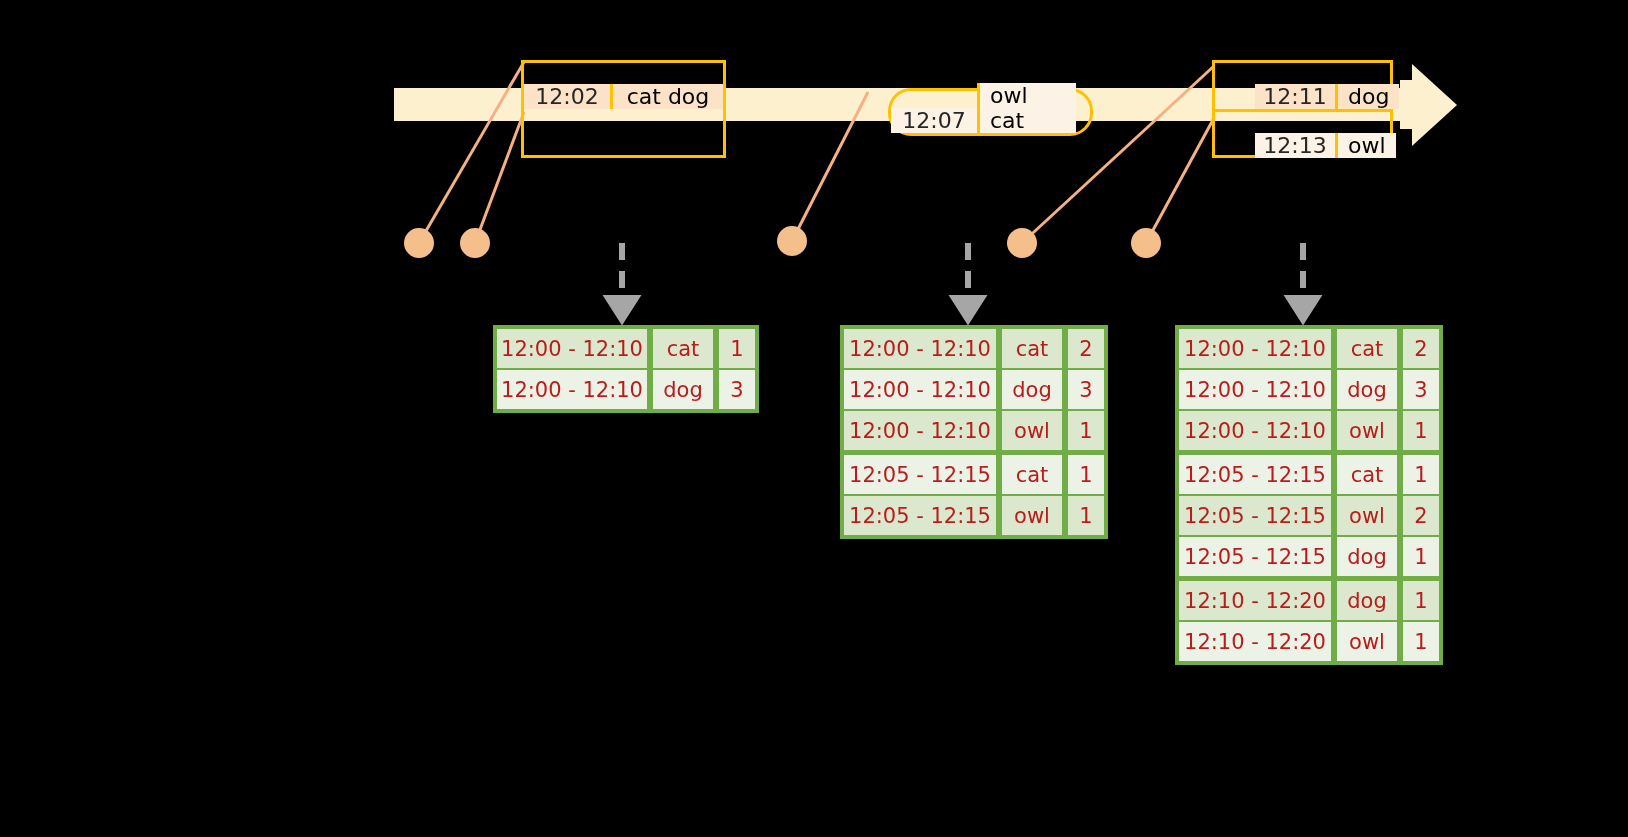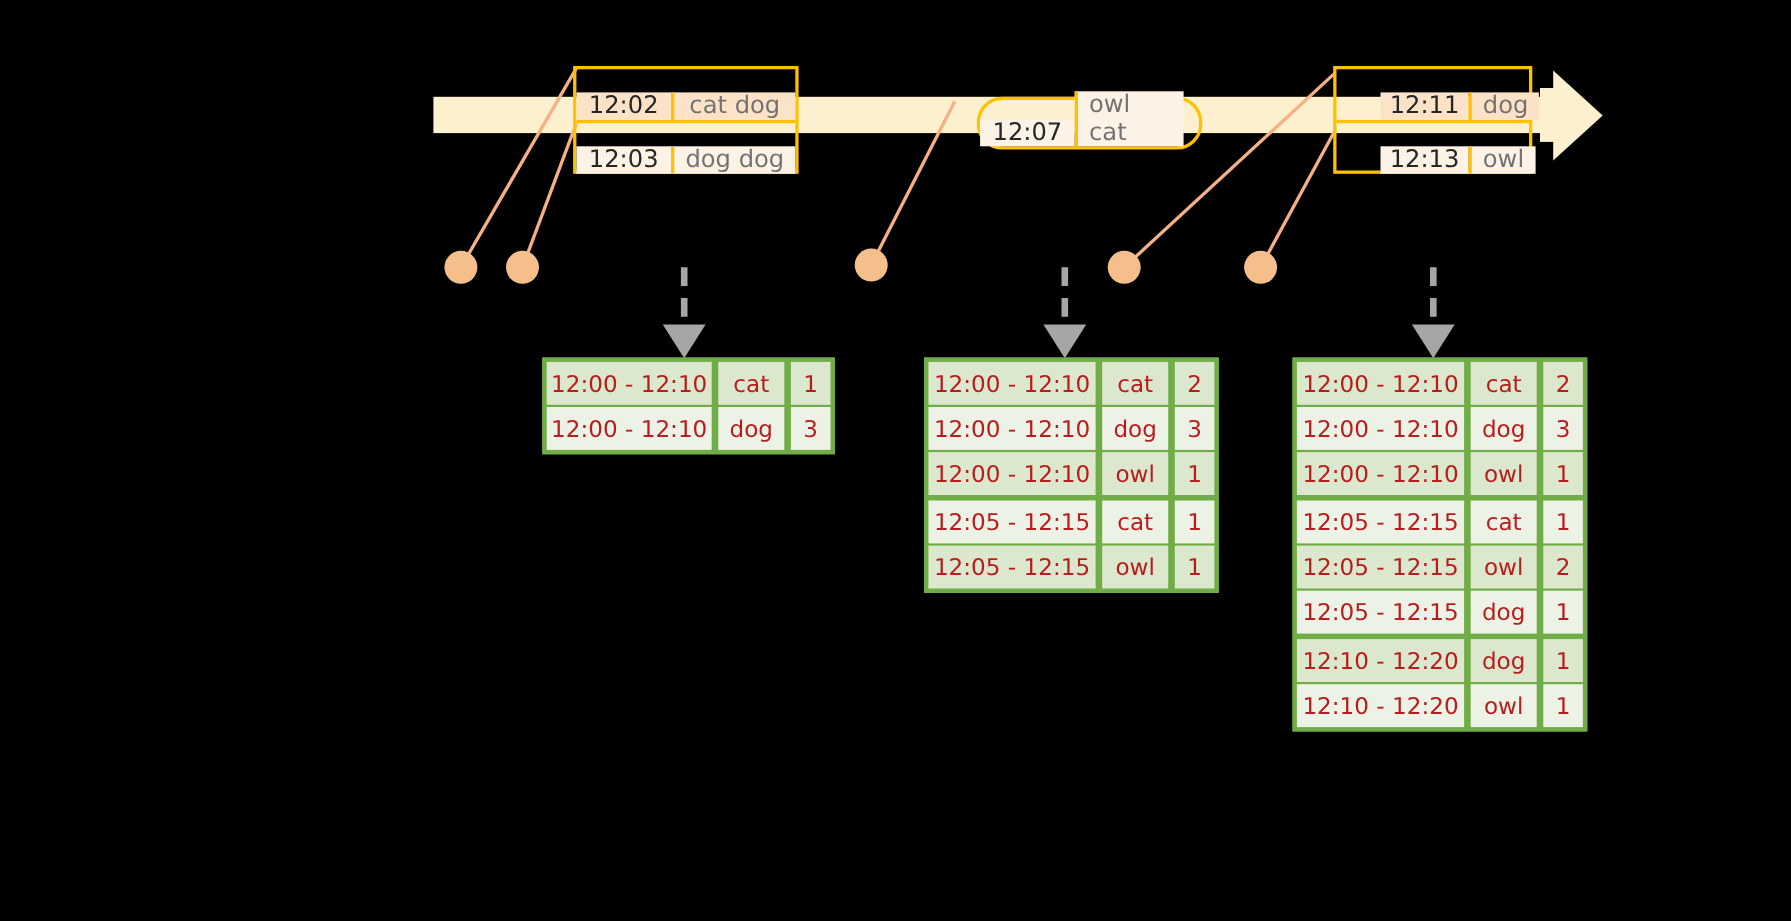--- a/index.html
+++ b/index.html
@@ -15,21 +15,21 @@
       border-left:45px solid #FDF0CE;}
   #timeline-arrow-neck{position:absolute;left:1400px;top:80px;width:24px;height:49px;background:#FDF0CE;}
 
   
   .evt-box{position:absolute;border:3px solid #FFC000;box-sizing:border-box;}
   .evt-row{display:flex;align-items:flex-end;}
   .evt-row + .evt-row{border-top:3px solid #FFC000;}
   .evt-time{box-sizing:border-box;display:flex;align-items:center;justify-content:center;
             font-size:22px;color:#262626;padding:0 10px;}
   .evt-val{box-sizing:border-box;display:flex;align-items:center;justify-content:center;
-           font-size:22px;color:#737373;padding:0 10px;border-left:3px solid #FFC000;}
+           font-size:22px;color:#000000;padding:0 10px;border-left:3px solid #FFC000;}
   .tone-a .evt-time,.tone-a .evt-val{background:#FCE3C8;}
   .tone-b .evt-time,.tone-b .evt-val{background:#FDF2E6;}
 
   #evt-box-1{left:521px;top:60px;width:205px;height:98px;}
   #evt-box-1 .evt-row{height:46px;}
   #evt-box-1 .evt-time{width:86px;}
   #evt-box-1 .evt-val{width:113px;}
 
   #evt-box-2{left:888px;top:88px;width:205px;height:48px;border-radius:23px;}
   #evt-box-2 .evt-row{height:42px;}
@@ -101,24 +101,20 @@
       <line x1="1303" y1="243" x2="1303" y2="300" stroke-dasharray="17 11"></line>
       <polygon points="1289,298 1317,298 1303,320"></polygon>
     </g>
   </svg>
 
   <div class="evt-box" id="evt-box-1">
     <div class="evt-row tone-a">
       <div class="evt-time">12:02</div>
       <div class="evt-val">cat dog</div>
     </div>
-    <div class="evt-row tone-b">
-      <div class="evt-time">12:03</div>
-      <div class="evt-val">dog dog</div>
-    </div>
   </div>
 
   <div class="evt-box" id="evt-box-2">
     <div class="evt-row tone-b">
       <div class="evt-time">12:07</div>
       <div class="evt-val">owl cat</div>
     </div>
   </div>
 
   <div class="evt-box" id="evt-box-3">

